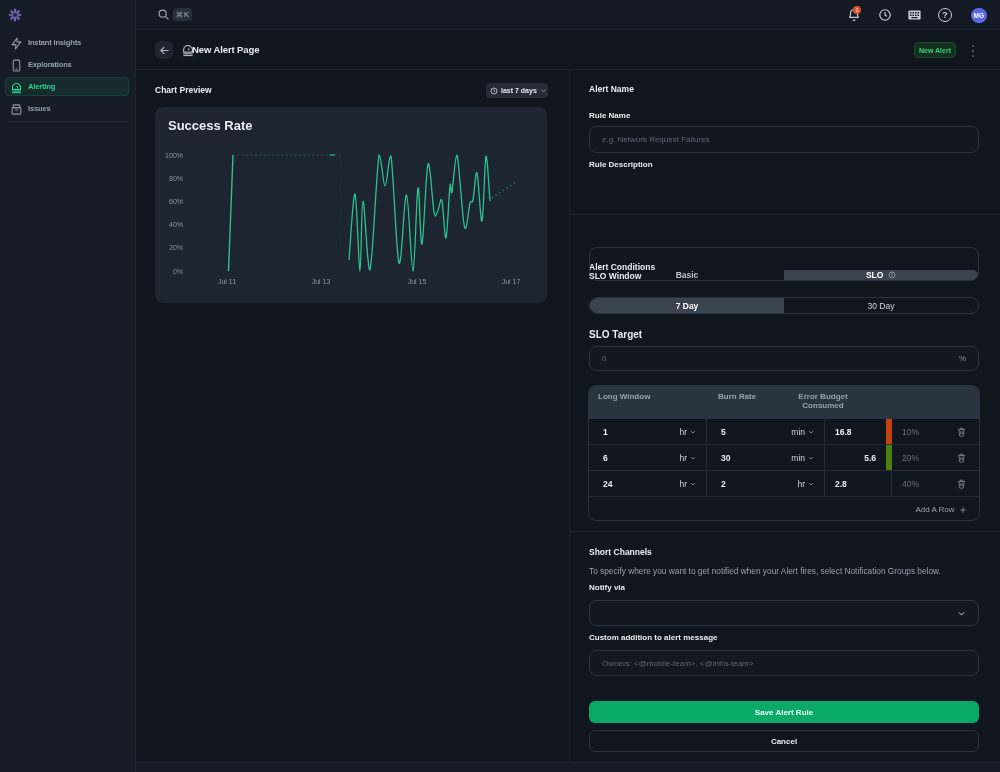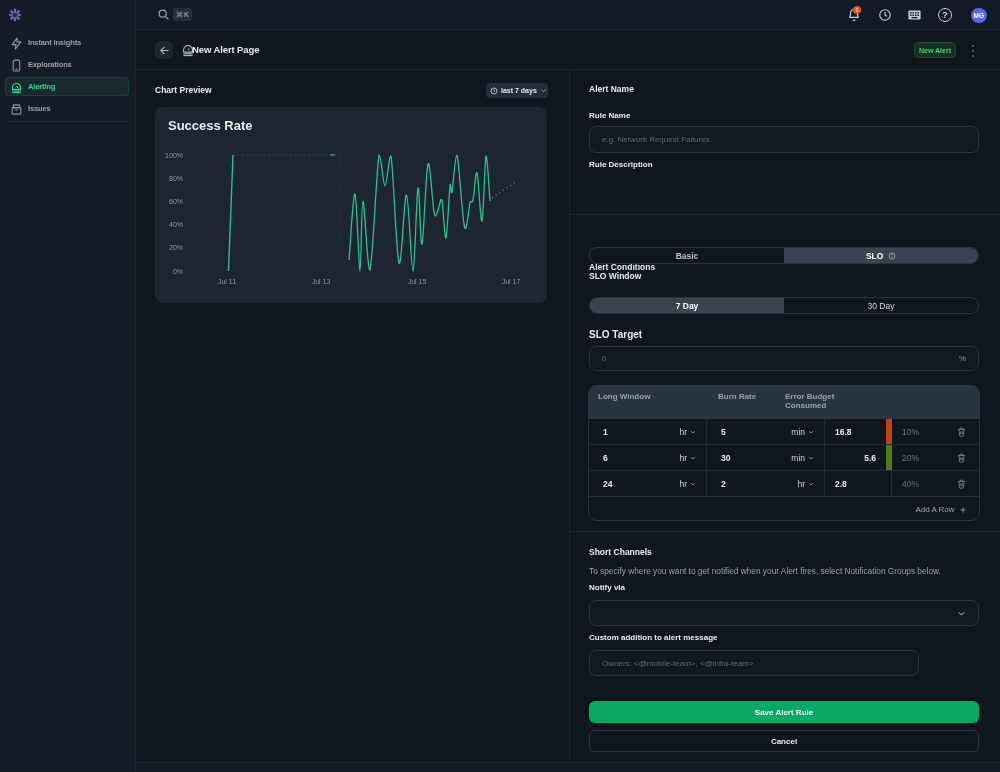--- a/index.html
+++ b/index.html
@@ -177,21 +177,21 @@
 
   <div class="abs lbl" style="left:589px;top:111px;font-size:8px;">Rule Name</div>
   <div class="abs inp" style="left:589px;top:126px;width:390px;height:27px;">e.g. Network Request Failures</div>
 
   <div class="abs lbl" style="left:589px;top:160px;font-size:8px;">Rule Description</div>
 
   <div class="abs" style="left:570px;top:214px;width:430px;height:1px;background:#1d242e;"></div>
 
   <div class="abs lbl" style="left:589px;top:228px;font-size:8.5px;margin-top:34px;">Alert Conditions</div>
 
-  <div class="abs" style="left:589px;top:247px;width:390px;height:17px;border:1px solid #2a323e;border-radius:8px;display:flex;overflow:hidden;">
+  <div class="abs" style="left:589px;top:247px;width:390px;height:34px;border:1px solid #2a323e;border-radius:8px;display:flex;overflow:hidden;align-items:flex-end;">
     <div style="width:50%;display:flex;align-items:center;justify-content:center;color:#b9c2cc;font-size:8.5px;font-weight:bold;">Basic</div>
     <div style="width:50%;display:flex;align-items:center;justify-content:center;background:#3a4350;border-radius:0 7px 7px 0;color:#fff;font-size:8.5px;font-weight:bold;">SLO&nbsp;&nbsp;<svg width="8" height="8" viewBox="0 0 24 24" fill="none" stroke="#aeb6c1" stroke-width="2">
           <circle cx="12" cy="12" r="9"></circle>
           <path d="M12 11 L12 17"></path>
           <circle cx="12" cy="7.5" r="0.8" fill="#aeb6c1"></circle>
         </svg></div>
   </div>
 
   <div class="abs lbl" style="left:589px;top:271px;font-size:8.5px;">SLO Window</div>
 
@@ -203,21 +203,21 @@
   <div class="abs lbl" style="left:589px;top:329px;font-size:10px;">SLO Target</div>
   <div class="abs inp" style="left:589px;top:346px;width:390px;height:25px;justify-content:space-between;">
       <span>0</span>
       <span class="muted">%</span>
     </div>
 
   <div class="abs" style="left:588px;top:385px;width:392px;height:136px;border:1px solid #2a323e;border-radius:8px;overflow:hidden;">
     <div style="display:flex;height:33px;background:#2a3340;color:#96a1b0;font-size:8px;font-weight:bold;">
       <div style="width:120px;padding:6px 0 0 9px;">Long Window</div>
       <div style="width:67px;padding:6px 0 0 9px;">Burn Rate</div>
-      <div style="width:85px;padding:6px 0 0 9px;">Error Budget Consumed</div>
+      <div style="width:85px;padding:6px 0 0 9px;text-align:center;">Error Budget Consumed</div>
     </div>
     <div style="display:flex;height:26px;border-bottom:1px solid #232b37;color:#e9edf2;font-size:8.5px;">
       <div class="tcell" style="width:118px;border-right:1px solid #232b37;">
           <b>1</b>
           <span class="unit">hr <svg class="chev" viewBox="0 0 24 24" fill="none" stroke="#aab3bf" stroke-width="3">
               <path d="M5 9 L12 16 L19 9"></path>
             </svg></span>
         </div>
       <div class="tcell" style="width:118px;border-right:1px solid #232b37;">
           <b>5</b>
@@ -281,20 +281,20 @@
 
   <div class="abs lbl" style="left:589px;top:547px;font-size:8.5px;">Short Channels</div>
   <div class="abs" style="left:589px;top:566px;font-size:8.3px;color:#97a1ae;">To specify where you want to get notified when your Alert fires, select Notification Groups below.</div>
   <div class="abs lbl" style="left:589px;top:583px;font-size:8px;">Notify via</div>
   <div class="abs inp" style="left:589px;top:600px;width:390px;height:26px;justify-content:flex-end;">
     <svg width="9" height="9" viewBox="0 0 24 24" fill="none" stroke="#cfd5dc" stroke-width="2.6">
         <path d="M5 9 L12 16 L19 9"></path>
       </svg>
   </div>
   <div class="abs lbl" style="left:589px;top:633px;font-size:8px;">Custom addition to alert message</div>
-  <div class="abs inp" style="left:589px;top:650px;width:330px;height:26px;">Owners: &lt;@mobile-team&gt;, &lt;@infra-team&gt;</div>
+  <div class="abs inp" style="left:589px;top:650px;width:390px;height:26px;">Owners: &lt;@mobile-team&gt;, &lt;@infra-team&gt;</div>
 
   <div class="abs" style="left:589px;top:701px;width:390px;height:22px;background:#0aa968;border-radius:6px;display:flex;align-items:center;justify-content:center;color:#e7fcf1;font-size:8px;font-weight:bold;">Save Alert Rule</div>
   <div class="abs" style="left:589px;top:730px;width:390px;height:22px;border:1px solid #2a323e;border-radius:6px;display:flex;align-items:center;justify-content:center;color:#e9edf2;font-size:8px;font-weight:bold;">Cancel</div>
 
   <div class="abs" style="left:136px;top:762px;width:864px;height:10px;background:#151b24;border-top:1px solid #202733;"></div>
 
 </div>
 
 </body></html>

